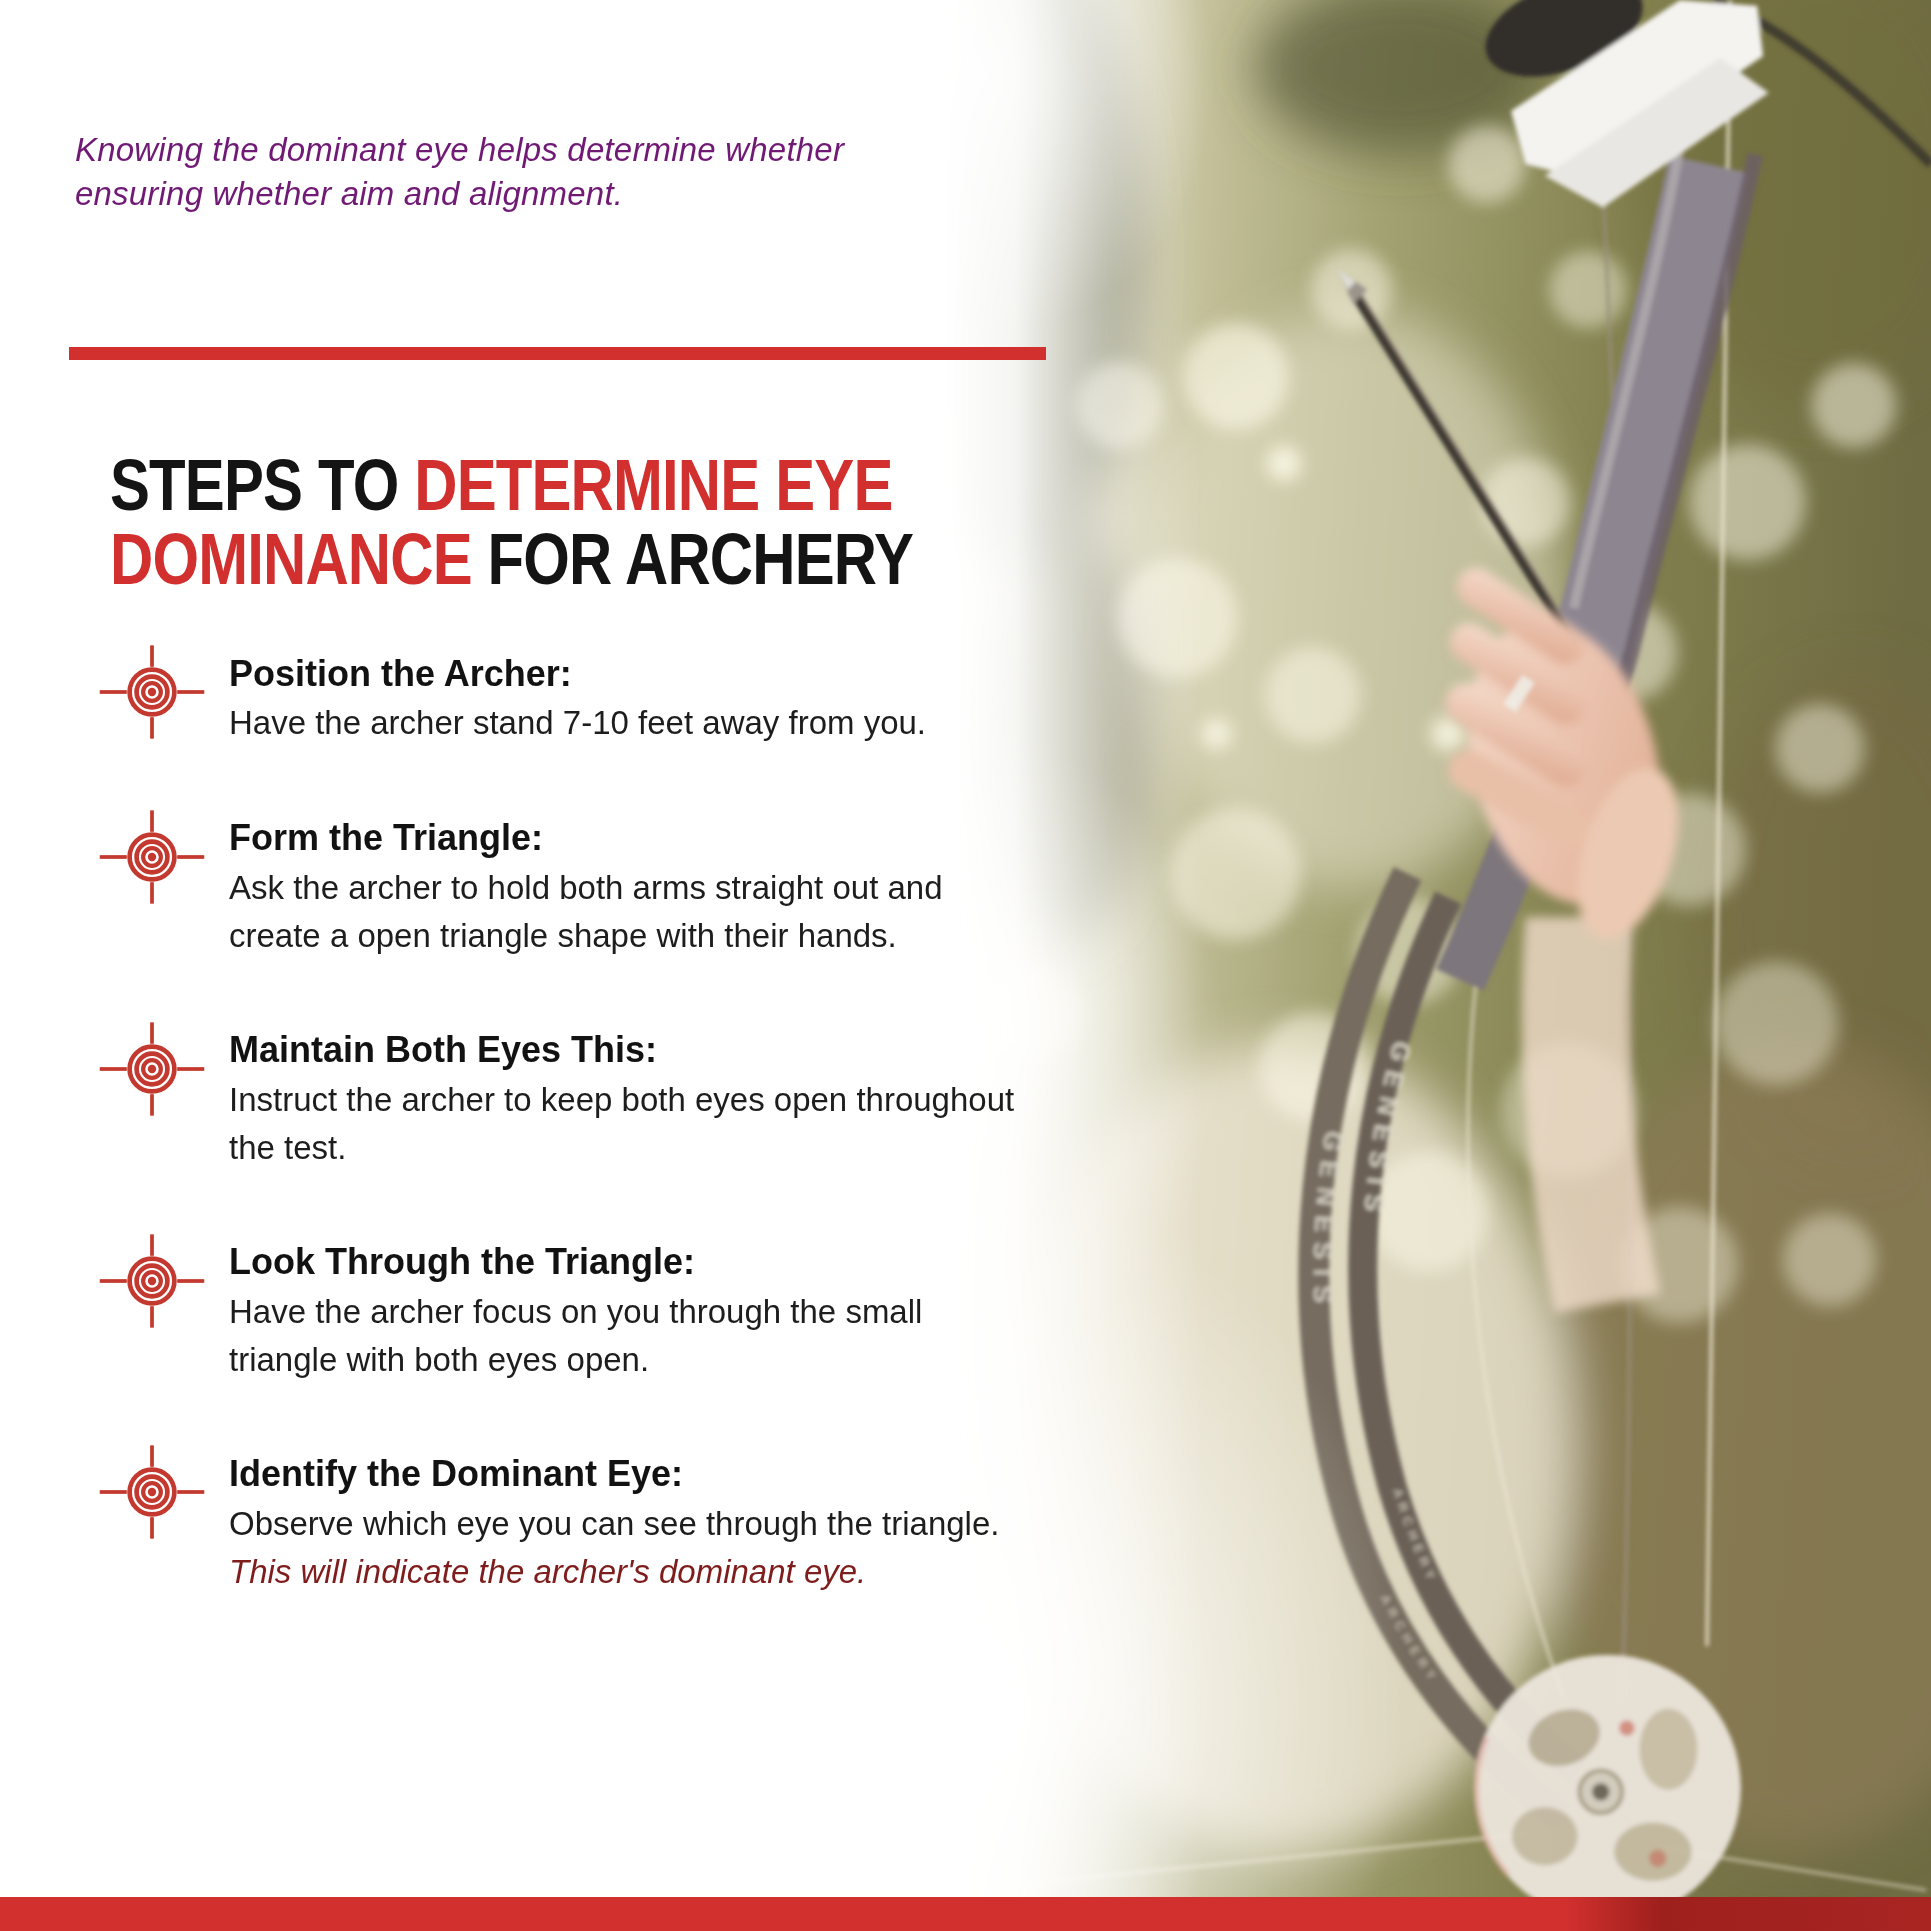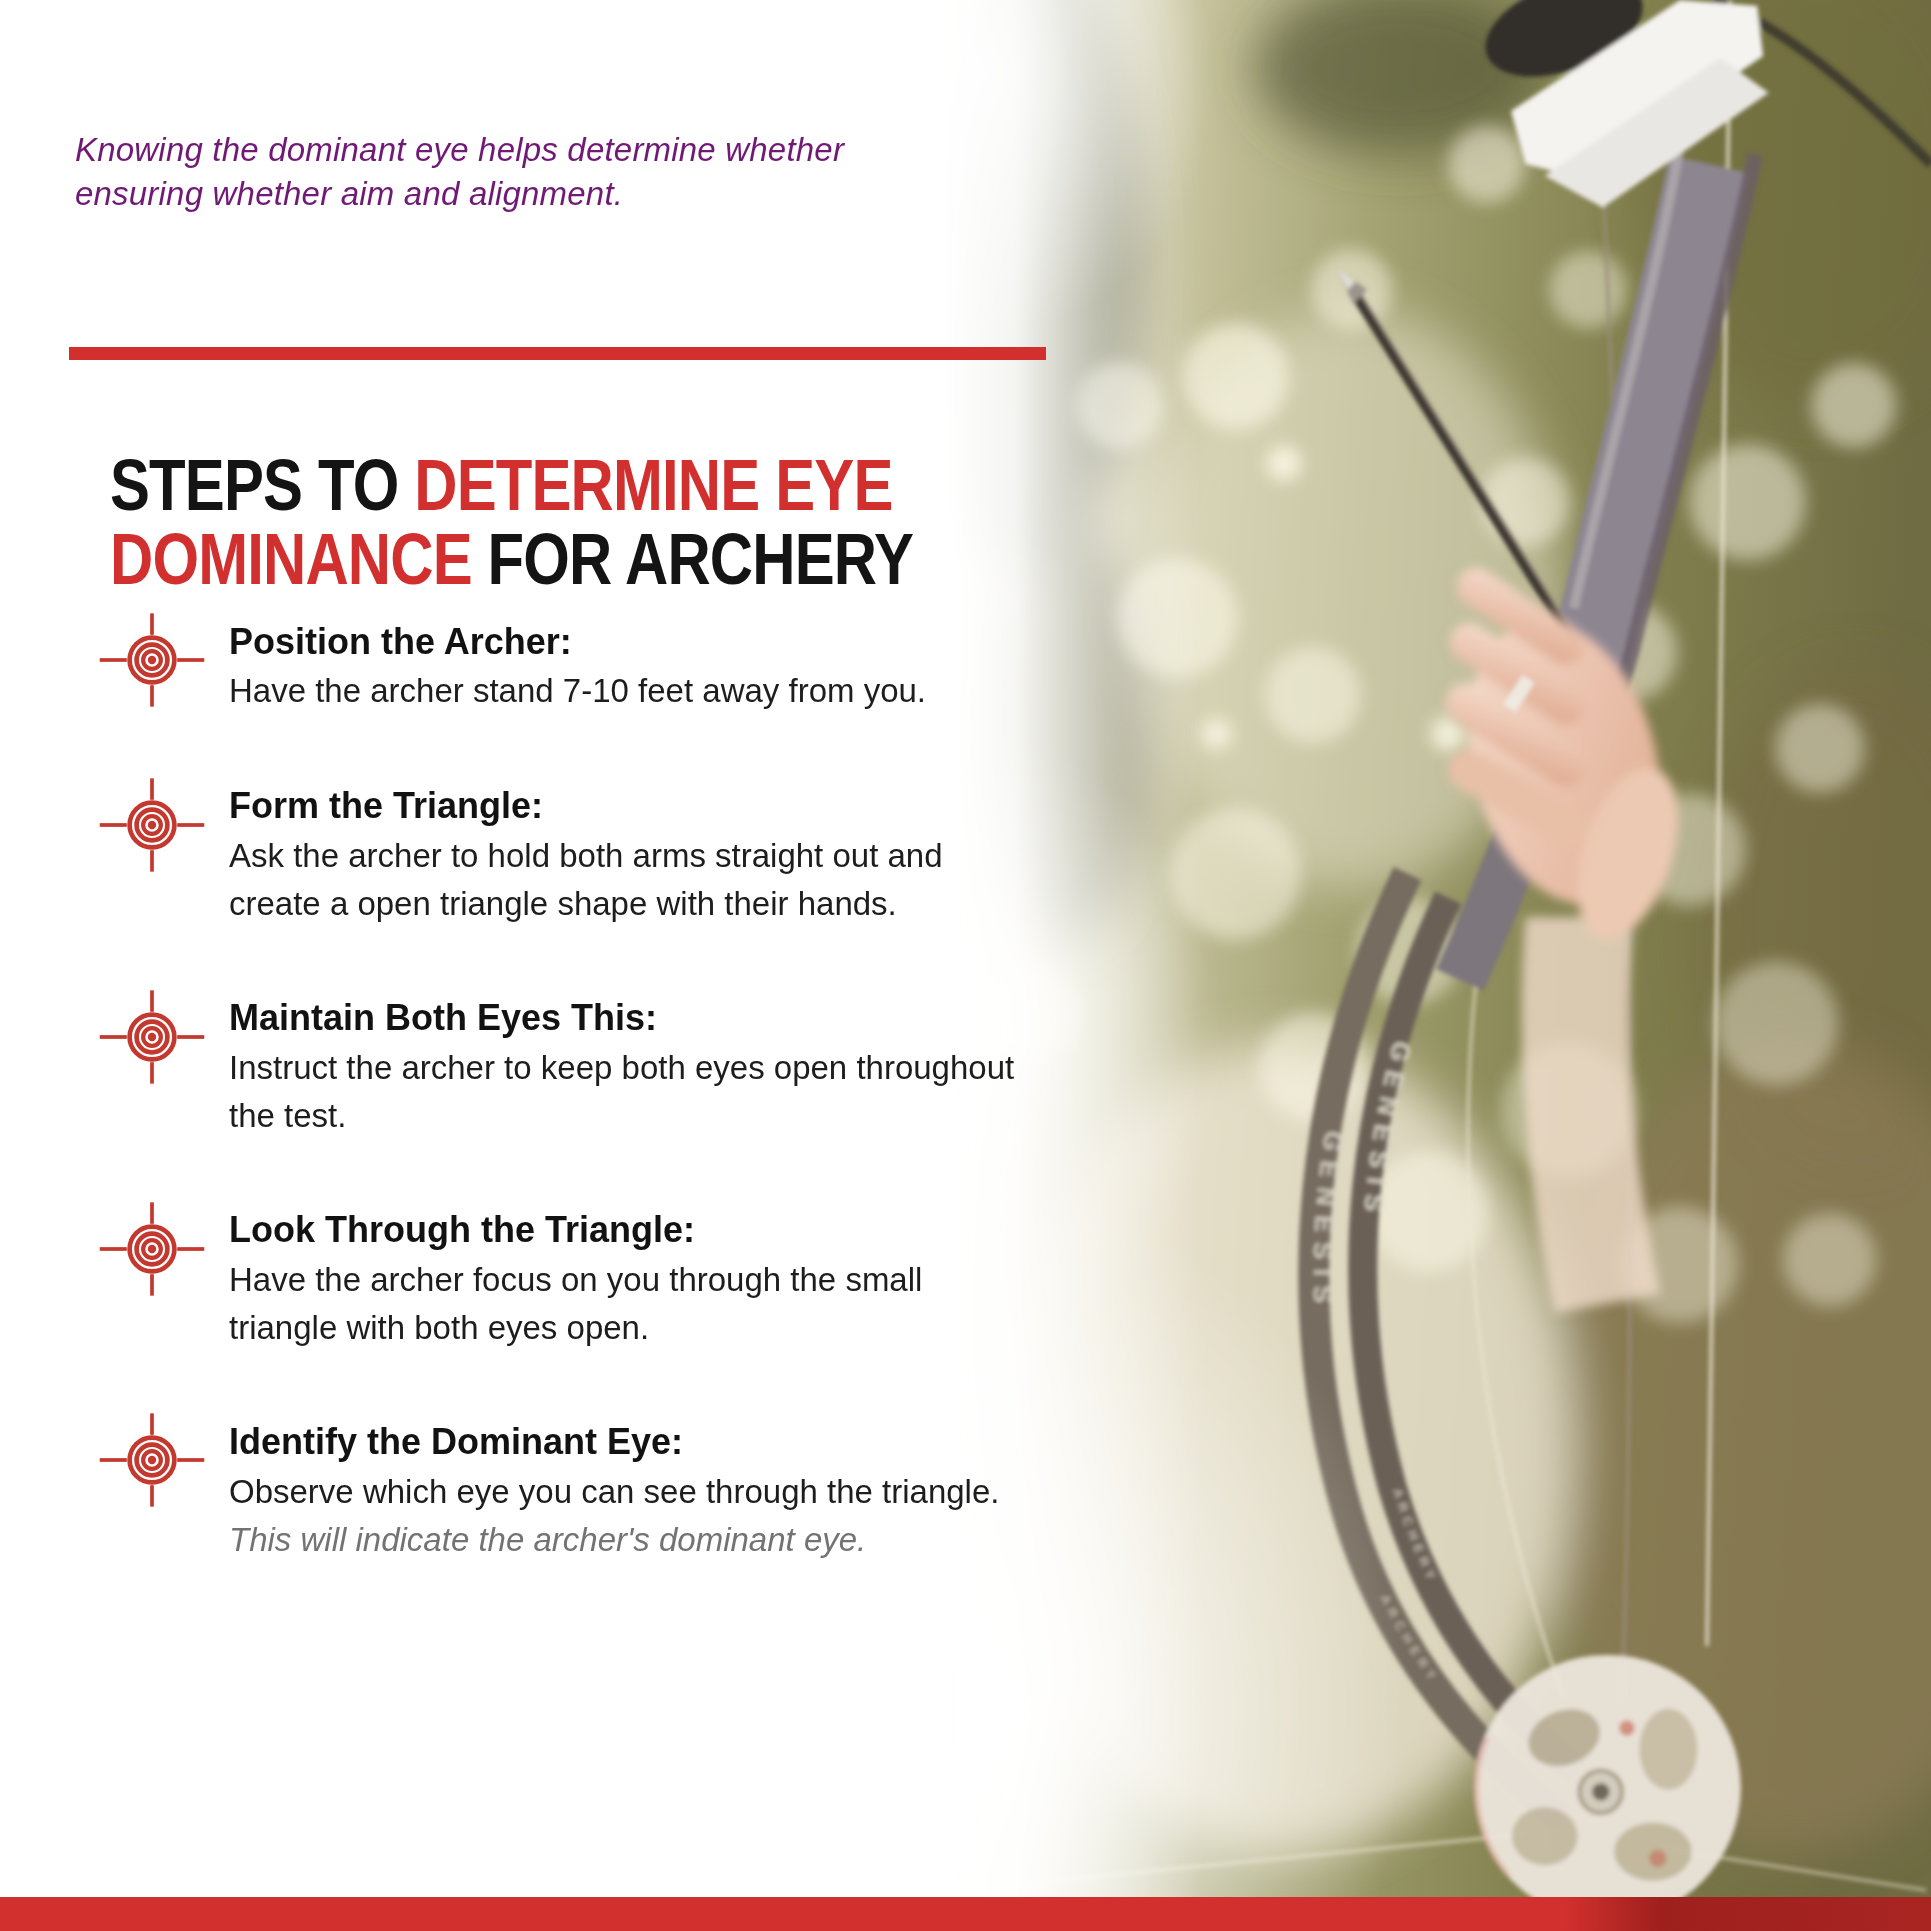--- a/index.html
+++ b/index.html
@@ -68,32 +68,32 @@
   h2 .hline{
     display:block;
     font-size:73px; line-height:74px;
     letter-spacing:-1px;
     transform:scaleX(.82);
     transform-origin:left center;
     white-space:nowrap;
   }
   h2 .red{color:var(--accent);}
 
-  .steps{margin-top:24px; margin-left:21px;}
+  .steps{margin-top:56px; margin-left:21px;}
   .step{display:flex; align-items:flex-start; margin-bottom:68px;}
   .ticon{
     width:112px; height:112px; flex:none;
     margin-top:-15.4px; margin-right:21px;
     color:var(--icon-red);
     overflow:visible;
   }
   .stext{flex:1;}
   .stitle{font-size:36px; line-height:44px; font-weight:bold; color:#121212;}
   .sbody{font-size:33px; line-height:48px; margin-top:3.9px; width:797px; color:#1d1d1d;}
-  .snote{font-size:33px; line-height:48px; font-style:italic; color:#737373; width:797px;}
+  .snote{font-size:33px; line-height:48px; font-style:italic; color:#7f1d1d; width:797px;}
   .snote:empty{display:none;}
 
   
   .bottom-bar{
     position:absolute; left:0; bottom:0;
     width:1931px; height:34px;
     background:linear-gradient(to right, var(--accent) 0%, var(--accent) 81%, #9e201d 86%, #a82522 100%);
   }
 </style>
 </head>

